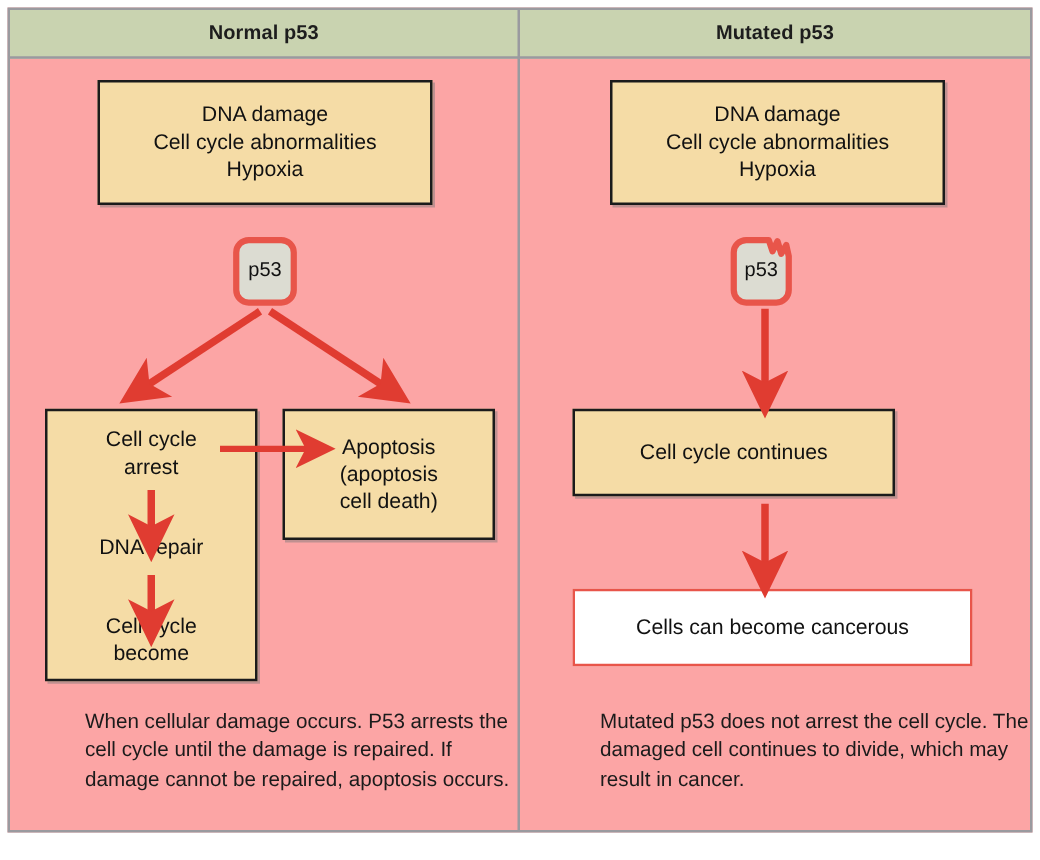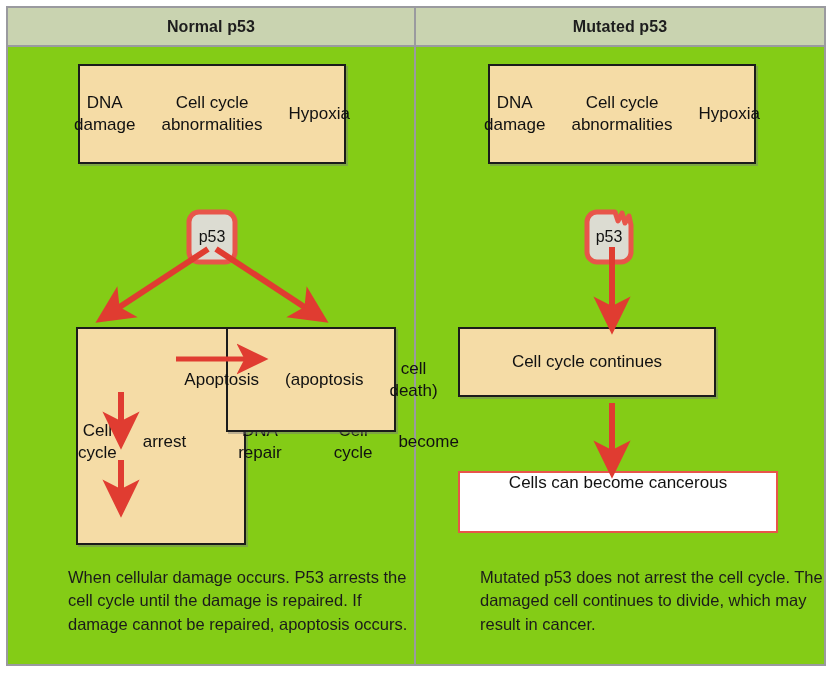--- a/index.html
+++ b/index.html
@@ -15,21 +15,21 @@
   }
 
   .figure {
     position: absolute;
     left: 6px;
     top: 6px;
     width: 820px;
     height: 660px;
     border: 2px solid #9a9a9f;
     box-sizing: border-box;
-    background: #84cc16;
+    background: #fca5a5;
   }
 
   
   .header-row {
     position: absolute;
     left: 0; top: 0;
     width: 100%;
     height: 39px;
     display: flex;
   }
@@ -60,47 +60,46 @@
   .panel.right { left: 410px; }
 
   
   .tan-box {
     position: absolute;
     background: #f5dca6;
     border: 2px solid #1b1b1b;
     box-sizing: border-box;
     box-shadow: 2px 2px 0 rgba(120,120,120,.45);
     display: flex;
+    flex-direction: column;
+    align-items: center;
+    justify-content: center;
+    text-align: left;
+    font-size: 17px;
+    color: #111;
+    line-height: 1.28;
+  }
+  .white-box {
+    position: absolute;
+    background: #ffffff;
+    border: 2px solid #e8554a;
+    box-sizing: border-box;
+    display: flex;
     align-items: center;
     justify-content: center;
     text-align: center;
     font-size: 17px;
     color: #111;
-    line-height: 1.28;
-    gap: 26px;
-  }
-  .white-box {
-    position: absolute;
-    background: #ffffff;
-    border: 2px solid #e8554a;
-    box-sizing: border-box;
-    display: flex;
-    align-items: flex-start;
-    justify-content: center;
-    text-align: center;
-    font-size: 17px;
-    color: #111;
   }
 
   
   .p53-node {
     position: absolute;
     width: 52px;
     height: 56px;
-    margin-top: 20px;
   }
   .p53-node svg { display: block; }
   .p53-label {
     position: absolute;
     left: 0; top: 0;
     width: 52px; height: 56px;
     display: flex;
     align-items: center;
     justify-content: center;
     font-size: 16px;
@@ -145,21 +144,21 @@
       <span class="inner-line">Hypoxia</span>
     </div>
 
     <div class="p53-node" style="left:178px; top:142px;">
       <svg width="52" height="56" viewBox="0 0 52 56" aria-hidden="true">
         <rect x="3" y="3" width="46" height="50" rx="10" ry="10" fill="#dcdcd2" stroke="#e8554a" stroke-width="5"></rect>
       </svg>
       <span class="p53-label">p53</span>
     </div>
 
-    <div class="tan-box" style="left:28px; top:280px; width:170px; height:218px; justify-content:flex-start; padding-top:12px;margin-left:40px;">
+    <div class="tan-box" style="left:28px; top:280px; width:170px; height:218px; justify-content:flex-start; padding-top:12px;">
       <span class="inner-line">Cell cycle</span>
       <span class="inner-line">arrest</span>
       <span style="height:42px"></span>
       <span class="inner-line">DNA repair</span>
       <span style="height:42px"></span>
       <span class="inner-line">Cell cycle</span>
       <span class="inner-line">become</span>
     </div>
 
     <div class="tan-box" style="left:218px; top:280px; width:170px; height:105px;">

